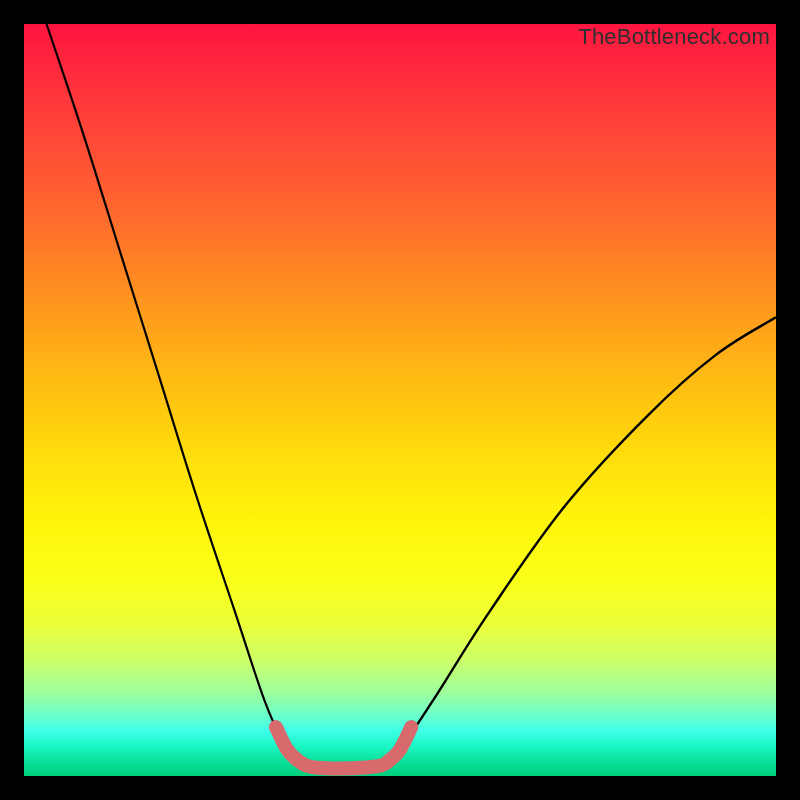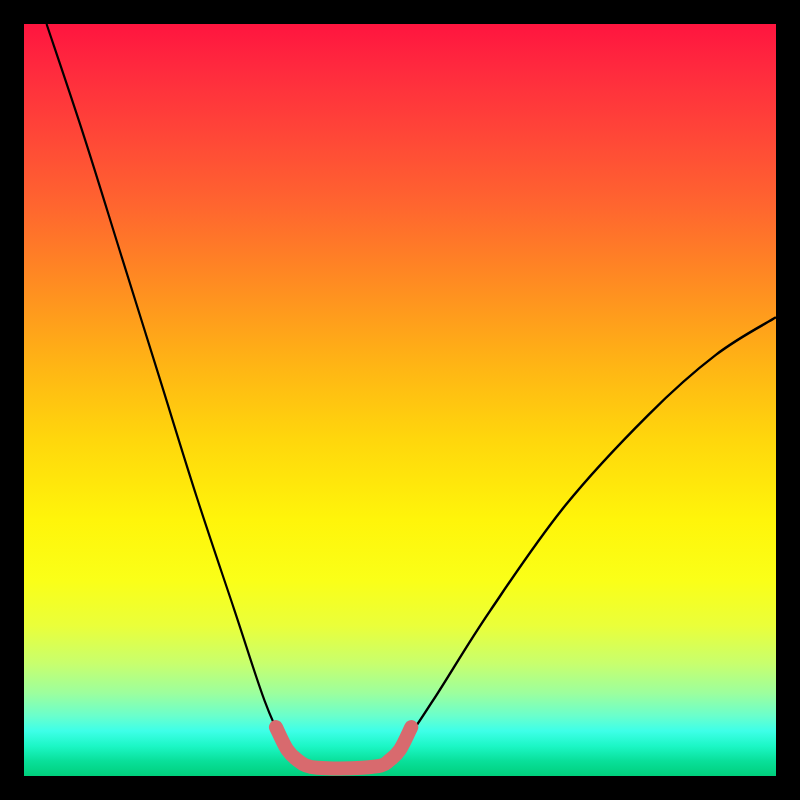--- a/index.html
+++ b/index.html
@@ -57,19 +57,20 @@
     height: 752px;
     overflow: visible;
   }
 </style>
 </head>
 <body>
 
 <div class="frame">
   <div class="gradient"></div>
 
+  <div class="watermark">TheBottleneck.com</div>
 
   <svg class="curves" viewBox="0 0 752 752" preserveAspectRatio="none">
     <path fill="none" stroke="#000000" stroke-width="2.2" d="M22.56,0 C29.328,20.304000000000013 46.624,70.83840000000006 60.160000000000004,112.80000000000007 C73.696,154.76160000000007 84.224,189.80480000000003 97.76,233.12 C111.296,276.4352 121.82399999999998,310.1248 135.35999999999999,353.44 C148.896,396.7552 159.424,431.7984 172.96,473.76 C186.496,515.7216 198.37760000000003,550.0128 210.56000000000003,586.56 C222.74240000000003,623.1071999999999 231.84160000000003,653.112 240.64000000000001,676.8 C249.4384,700.4879999999999 253.34879999999998,707.60192 259.44,718.16 C265.5312,728.71808 270.41920000000005,731.25984 274.48,735.456 C278.5408,739.65216 280.6464,740.3891199999999 282,741.472"></path>
     <path fill="none" stroke="#000000" stroke-width="2.4" d="M357.2,741.472 C358.55359999999996,740.3891199999999 359.9824,740.32896 364.71999999999997,735.456 C369.45759999999996,730.58304 374.72159999999997,726.31168 383.52,714.4 C392.3184,702.4883199999999 398.7104,692.2912 413.6,669.28 C428.48960000000005,646.2687999999999 443.22880000000004,620.4 466.24,586.56 C489.2512,552.7199999999999 513.0143999999999,516.4736 541.4399999999999,481.28000000000003 C569.8656,446.0864 597.088,418.112 624.16,391.04 C651.232,363.968 668.8288,348.4767999999999 691.84,330.87999999999994 C714.8512000000001,313.28319999999997 741.1712,300.048 752,293.28000000000003"></path>
     <path fill="none" stroke="#d86a6e" stroke-width="14" stroke-linecap="round" d="M251.92000000000002,703.12 C253.9504,707.1808 259.13919999999996,719.5888 263.2,725.68 C267.2608,731.7711999999999 271.096,734.11744 274.48,736.96 C277.86400000000003,739.8025600000001 278.616,740.2537599999999 282,741.472 C285.384,742.69024 287.1888,743.18656 293.28000000000003,743.728 C299.37120000000004,744.2694399999999 307.7184,744.48 315.84,744.48 C323.9616,744.48 330.95520000000005,744.2694399999999 338.40000000000003,743.728 C345.8448,743.18656 352.4624,742.69024 357.2,741.472 C361.9376,740.2537599999999 361.33599999999996,739.8025600000001 364.71999999999997,736.96 C368.104,734.11744 371.93919999999997,731.7711999999999 376,725.68 C380.06080000000003,719.5888 385.24960000000004,707.1808 387.28000000000003,703.12"></path>
   </svg>
 </div>
 
 </body></html>

